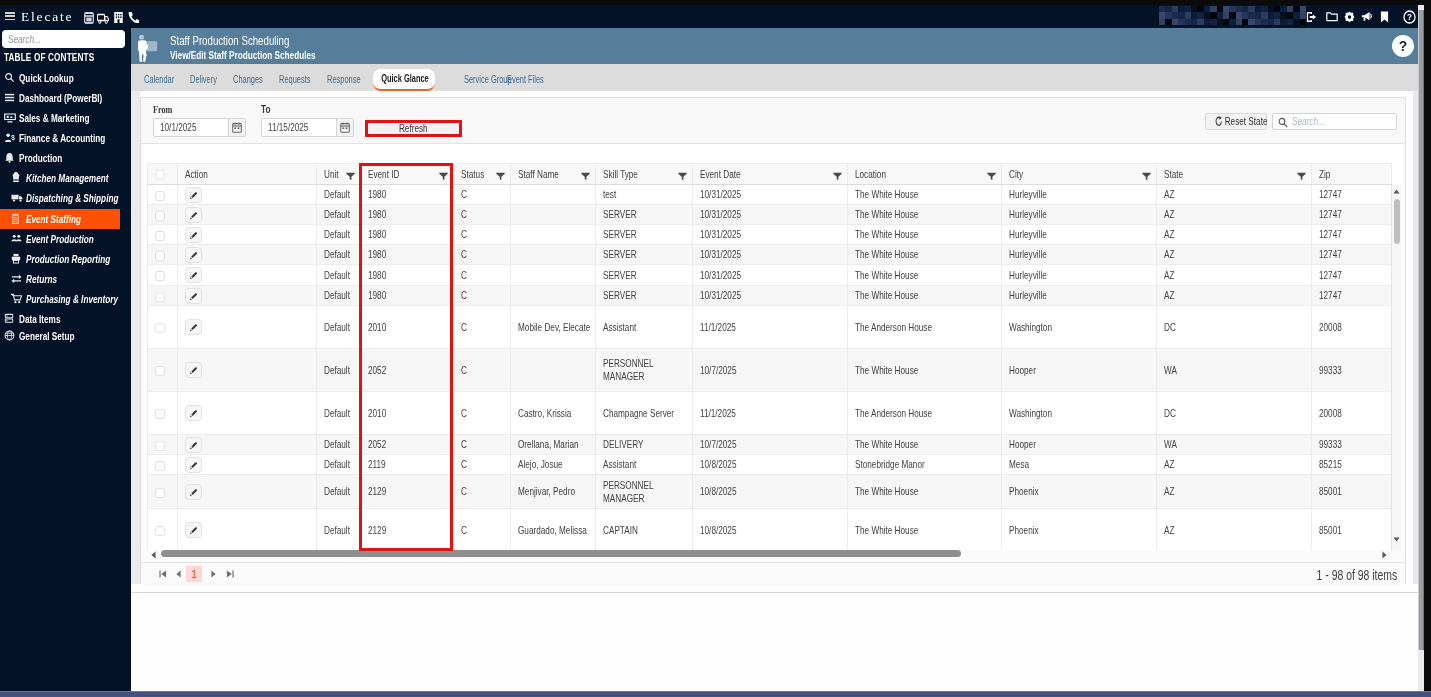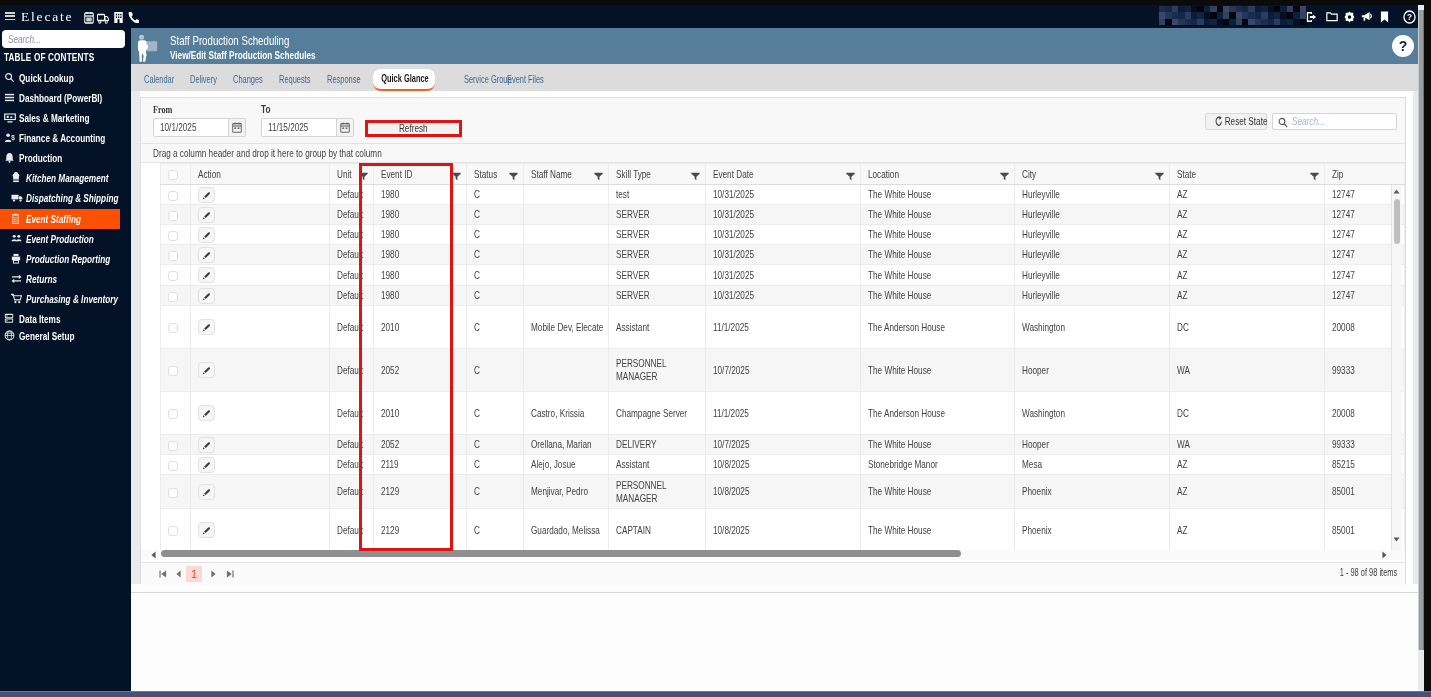--- a/index.html
+++ b/index.html
@@ -55,39 +55,39 @@
 #filters { position:absolute; left:0; top:0; width:1264px; height:46px; background:#f8f8f8; border-bottom:1px solid #e3e3e3; }
 .flabel { position:absolute; top:5px; font-size:11px; font-weight:bold; color:#3a3a3a; }
 .dinput { position:absolute; top:20px; width:93px; height:19px; background:#fff; border:1px solid #d4d4d4; border-radius:2px; font-size:11px; color:#444; line-height:17px; padding-left:6px; }
 .dbtn { position:absolute; top:0px; right:0px; width:17px; height:17px; background:#f3f3f3; border-left:1px solid #d4d4d4; }
 #refreshin { width:100%; height:100%; background:#f2f2f2; font-size:11px; color:#333; text-align:center; line-height:11px; }
 #rstate { position:absolute; left:1064px; top:15px; width:62px; height:17px; background:#f2f2f2; border:1px solid #d9d9d9; border-radius:2px; font-size:11px; color:#333; text-align:center; line-height:15px; }
 #gsearch { position:absolute; left:1131px; top:15px; width:125px; height:17px; background:#fff; border:1px solid #d4d4d4; border-radius:2px; }
 #gsearch span.ph { position:absolute; left:19px; top:1px; font-size:11px; font-style:italic; color:#9fb6ce; }
 
 #gdrag { position:absolute; left:0; top:46px; width:1264px; height:19px; background:#f8f8f8; font-size:11px; color:#424242; line-height:19px; padding-left:12px; border-bottom:1px solid #e3e3e3;}
-#grid { position:absolute; left:19px; top:65px; }
+#grid { position:absolute; left:6px; top:65px; }
 table { border-collapse:collapse; table-layout:fixed; font-size:11px; color:#424242; }
 th, td { border:1px solid #ececec; padding:0 0 0 7px; text-align:left; font-weight:normal; overflow:hidden; white-space:nowrap; vertical-align:middle; }
 thead th { background:#f8f8f8; border-bottom:1px solid #dcdcdc; height:21px; position:relative; }
 tr.alt td { background:#f6f6f6; }
 .cx { line-height:13px; }
 .funnel { position:absolute; right:5px; top:8px; }
 .cbx { display:inline-block; width:10px; height:10px; border:1px solid #e0e0e0; border-radius:3px; background:#fff; vertical-align:middle; }
 .pencil { display:inline-block; width:17px; height:16px; background:#f6f6f6; border:1px solid #e2e2e2; border-radius:4px; text-align:center; vertical-align:middle; }
 
 #gvscroll { position:absolute; left:1250px; top:87px; width:10px; height:367px; background:#f6f6f6; border-left:1px solid #e3e3e3; }
 #gvthumb { position:absolute; left:2px; top:14px; width:6px; height:45px; background:#bfbfbf; border-radius:3px; }
 
 #ghscroll { position:absolute; left:0px; top:452px; width:1264px; height:10px; background:#fafafa; }
 #ghthumb { position:absolute; left:20px; top:0px; width:800px; height:7px; background:#8f8f8f; border-radius:4px; }
 
 #pager { position:absolute; left:0; top:464px; width:1264px; height:23px; background:#fafafa; border-top:1px solid #e3e3e3; }
 #pagebox { position:absolute; left:45px; top:3px; width:16px; height:16px; background:#fdd9d4; color:#e8452c; font-size:11px; text-align:center; line-height:16px; }
-#pagecount { position:absolute; right:8px; top:4px; font-size:10px; color:#424242; }
+#pagecount { position:absolute; right:8px; top:4px; font-size:14px; color:#424242; }
 
 .redrect { position:absolute; border:3px solid #e01212; }
 #red1 { left:365px; top:120px; width:97px; height:17px; }
 #red2 { left:359px; top:163px; width:94px; height:388px; }
 svg { display:block; }
 .funnel, .pencil svg, .cbx svg { display:inline-block; }
 </style>
 </head>
 <body>
 <div class="abs" id="topbar"></div>
@@ -447,21 +447,20 @@
             <path d="M6.8 0.2 L10.6 1.4 L7.6 4.4 Z" fill="#444"></path>
           </svg>Reset State</span></div>
     <div id="gsearch">
         <svg width="10" height="11" viewBox="0 0 12 12" style="position:absolute;left:5px;top:3px;" preserveAspectRatio="none">
           <circle cx="4.8" cy="4.8" r="3.4" fill="none" stroke="#555" stroke-width="1.3"></circle>
           <line x1="7.4" y1="7.4" x2="11" y2="11" stroke="#555" stroke-width="1.3"></line>
         </svg>
         <span class="ph"><span class="cx">Search...</span></span>
       </div>
   </div>
-  <div id="gdrag"><span class="cx">Drag a column header and drop it here to group by that column</span></div>
   <div id="grid">
       <table style="width:1244px;">
         <colgroup>
           <col style="width:30px;">
           <col style="width:139px;">
           <col style="width:44px;">
           <col style="width:93px;">
           <col style="width:57px;">
           <col style="width:85px;">
           <col style="width:97px;">

